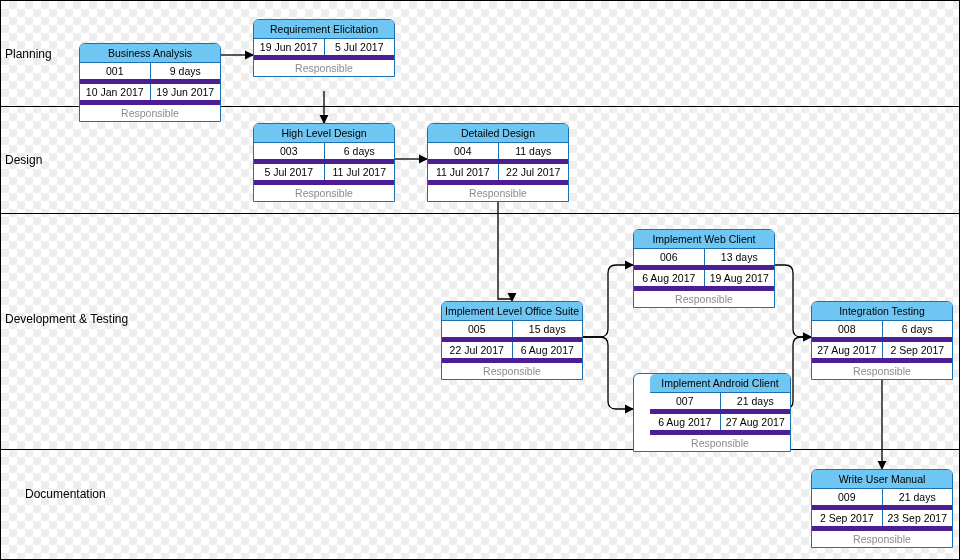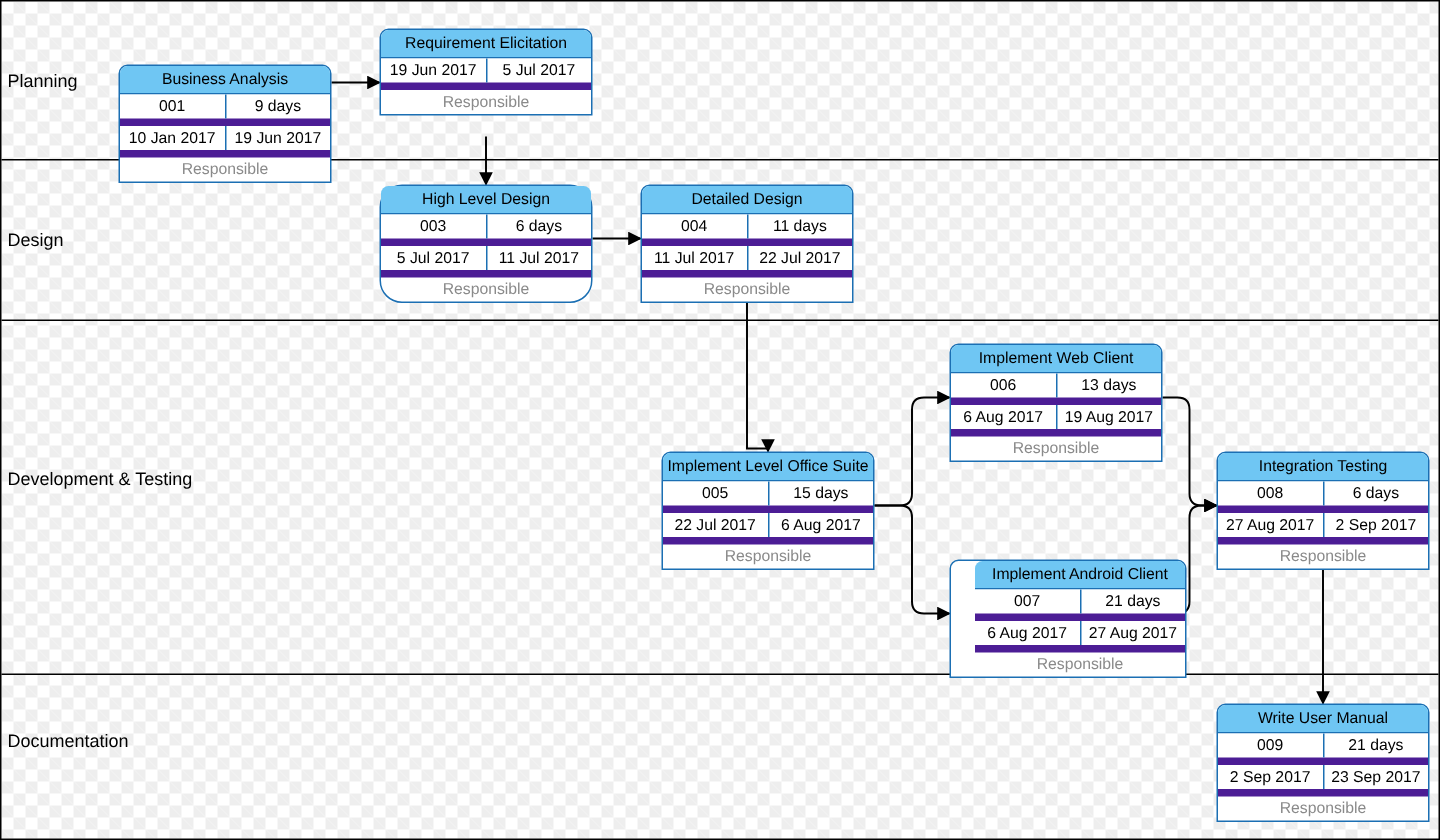--- a/index.html
+++ b/index.html
@@ -79,42 +79,42 @@
       <path d="M 774 264 L 784 264 Q 792 264 792 272 L 792 328 Q 792 336 800 336 L 810 336" fill="none" stroke="#000" stroke-width="1.3" marker-end="url(#ah)"></path>
       <path d="M 774 408 L 784 408 Q 792 408 792 400 L 792 344 Q 792 336 800 336 L 810 336" fill="none" stroke="#000" stroke-width="1.3" marker-end="url(#ah)"></path>
       <path d="M 881 372 L 881 468" fill="none" stroke="#000" stroke-width="1.3" marker-end="url(#ah)"></path>
     </svg>
 <div class="lane-label" style="top: 0px; height: 105px;">Planning</div>
     <div class="lane-sep" style="top: 105px;"></div>
     <div class="lane-label" style="top: 105px; height: 107px;">Design</div>
     <div class="lane-sep" style="top: 212px;"></div>
     <div class="lane-label" style="top: 212px; height: 212px;">Development &amp; Testing</div>
     <div class="lane-sep" style="top: 448px;"></div>
-    <div class="lane-label" style="top: 448px; height: 90px;">Documentation</div>
+    <div class="lane-label" style="top: 448px; height: 90px; margin-left: 20px;">Documentation</div>
     <div class="node" style="left: 78px; top: 18px; margin-top: 24px;">
       <div class="title">Business Analysis</div>
       <div class="row">
         <div class="cell">001</div>
         <div class="cell">9 days</div>
       </div>
       <div class="row">
         <div class="cell">10 Jan 2017</div>
         <div class="cell">19 Jun 2017</div>
       </div>
       <div class="resp">Responsible</div>
     </div>
     <div class="node" style="left: 252px; top: 18px;">
       <div class="title">Requirement Elicitation</div>
       <div class="row">
         <div class="cell">19 Jun 2017</div>
         <div class="cell">5 Jul 2017</div>
       </div>
       <div class="resp">Responsible</div>
     </div>
-    <div class="node" style="left: 252px; top: 122px; border-radius: 15px;">
+    <div class="node" style="left: 252px; top: 122px;">
       <div class="title">High Level Design</div>
       <div class="row">
         <div class="cell">003</div>
         <div class="cell">6 days</div>
       </div>
       <div class="row">
         <div class="cell">5 Jul 2017</div>
         <div class="cell">11 Jul 2017</div>
       </div>
       <div class="resp">Responsible</div>

